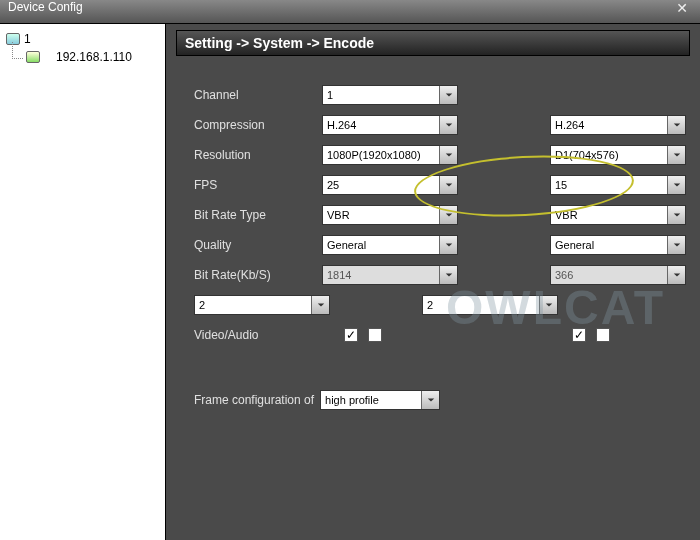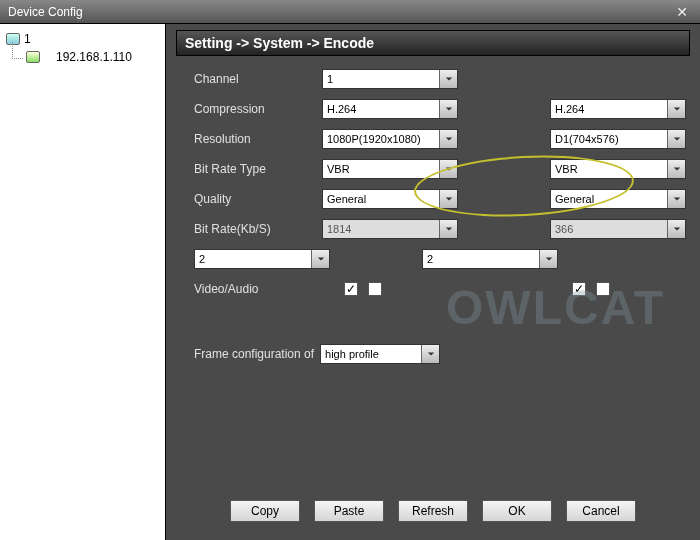--- a/index.html
+++ b/index.html
@@ -9,21 +9,20 @@
     background: #3a3a3a;
     width: 700px;
     height: 540px;
     overflow: hidden;
     color: #ccc;
   }
   .titlebar {
     background: linear-gradient(to bottom, #888, #555);
     height: 24px;
     display: flex;
-    align-items: center;
     justify-content: space-between;
     padding: 0 6px 0 8px;
     color: #fff;
     font-size: 12px;
     border-bottom: 1px solid #000;
   }
   .close-x {
     font-size: 14px;
     color: #eee;
     cursor: pointer;
@@ -84,21 +83,21 @@
     position: relative;
     padding: 6px 10px 10px 10px;
   }
   .breadcrumb {
     background: linear-gradient(to bottom, #555, #222);
     border: 1px solid #000;
     padding: 4px 8px;
     color: #fff;
     font-size: 14px;
     font-weight: bold;
-    margin-bottom: 8px;
+    margin-bottom: 24px;
   }
   .form-area {
     padding-left: 18px;
   }
   .row {
     display: flex;
     align-items: center;
     height: 30px;
     gap: 16px;
   }
@@ -284,20 +283,44 @@
             <span>D1(704x576)</span>
             <span class="arrow-btn">
                 <svg viewBox="0 0 10 10">
                   <path d="M1 3 L5 7 L9 3 Z" fill="#333"></path>
                 </svg>
               </span>
           </div>
         </div>
       </div>
 
+      <div class="row">
+        <div class="lbl">FPS</div>
+        <div class="col1">
+          <div class="sel">
+            <span>25</span>
+            <span class="arrow-btn">
+                <svg viewBox="0 0 10 10">
+                  <path d="M1 3 L5 7 L9 3 Z" fill="#333"></path>
+                </svg>
+              </span>
+          </div>
+        </div>
+        <div class="gap"></div>
+        <div class="col2">
+          <div class="sel">
+            <span>15</span>
+            <span class="arrow-btn">
+                <svg viewBox="0 0 10 10">
+                  <path d="M1 3 L5 7 L9 3 Z" fill="#333"></path>
+                </svg>
+              </span>
+          </div>
+        </div>
+      </div>
 
       <div class="row">
         <div class="lbl">Bit Rate Type</div>
         <div class="col1">
           <div class="sel">
             <span>VBR</span>
             <span class="arrow-btn">
                 <svg viewBox="0 0 10 10">
                   <path d="M1 3 L5 7 L9 3 Z" fill="#333"></path>
                 </svg>
@@ -414,21 +437,14 @@
             <svg viewBox="0 0 10 10">
               <path d="M1 3 L5 7 L9 3 Z" fill="#333"></path>
             </svg>
           </span>
       </div>
     </div>
 
     <div class="highlight-ellipse"></div>
     <div class="watermark">OWLCAT</div>
 
-    <div class="buttons">
-      <div class="btn">Copy</div>
-      <div class="btn">Paste</div>
-      <div class="btn">Refresh</div>
-      <div class="btn">OK</div>
-      <div class="btn">Cancel</div>
-    </div>
   </div>
 </div>
 
 </body></html>

